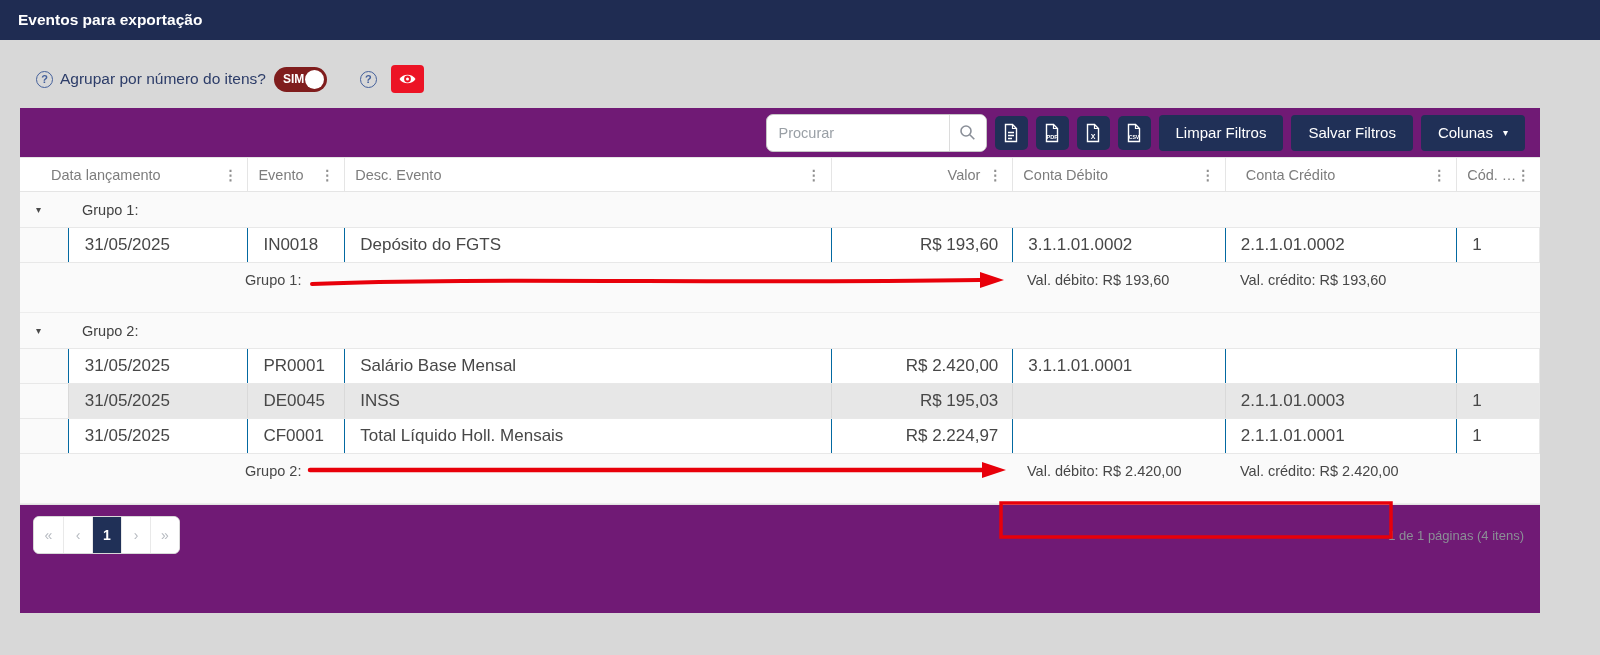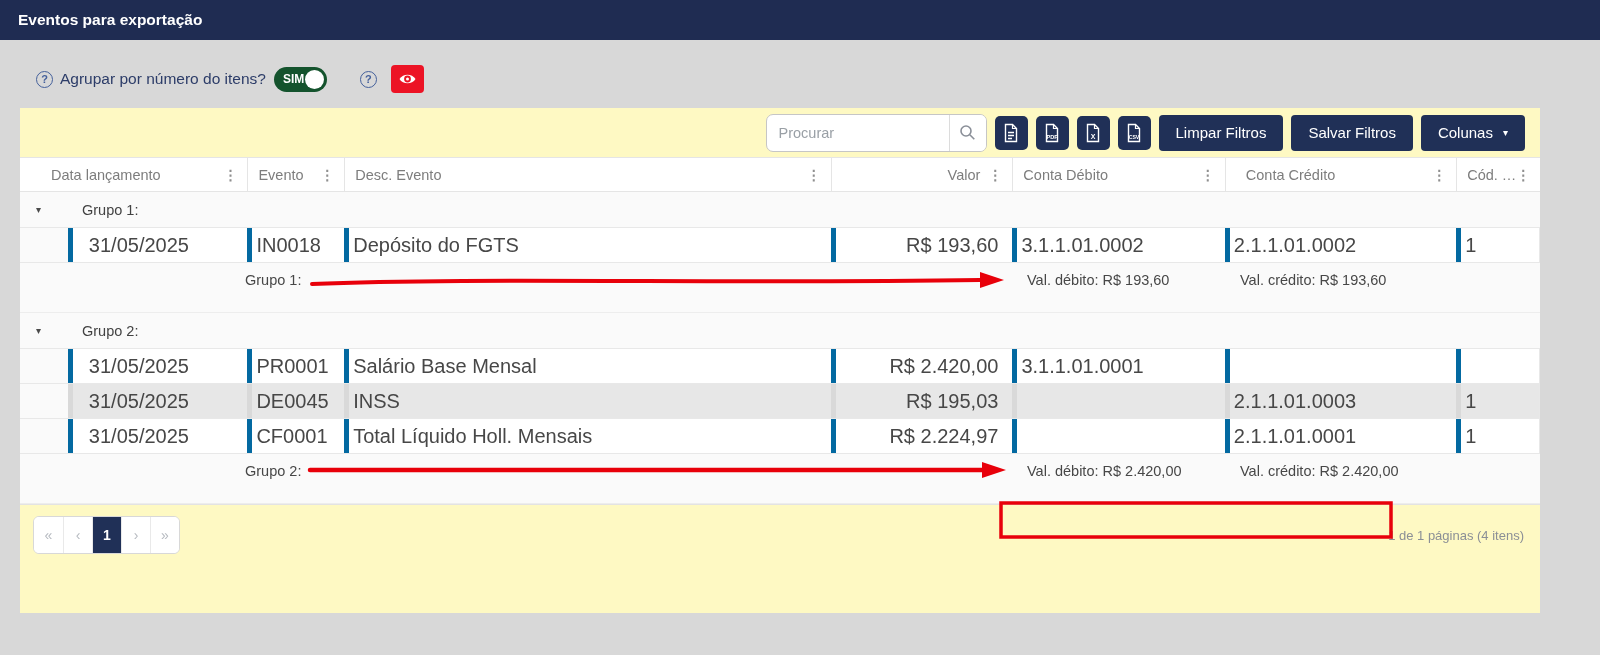--- a/index.html
+++ b/index.html
@@ -16,31 +16,31 @@
   }
 
   
   .controls { position:absolute; top:65px; left:36px; height:28px; display:flex; align-items:center; }
   .help {
     width:17px; height:17px; border:1.6px solid #44609b; border-radius:50%;
     color:#44609b; font-size:11px; font-weight:bold;
     display:flex; align-items:center; justify-content:center; flex:none;
   }
   .controls-label { color:#2c3c68; font-size:15.5px; margin:0 8px 0 7px; }
-  .toggle { width:53px; height:25px; border-radius:13px; background:#14532d; position:relative; cursor:pointer; flex:none; }
+  .toggle { width:53px; height:25px; border-radius:13px; background:#7f1d1d; position:relative; cursor:pointer; flex:none; }
   .toggle-text { position:absolute; left:9px; top:0; line-height:25px; color:#fff; font-size:12px; font-weight:bold; }
   .toggle-knob { position:absolute; right:3px; top:3px; width:19px; height:19px; border-radius:50%; background:#fff; }
   .help2 { margin-left:33px; }
   .eye-btn {
     width:33px; height:28px; border-radius:4px; background:#ec1325; border:none;
     display:flex; align-items:center; justify-content:center; margin-left:14px; cursor:pointer;
   }
 
   
-  .panel { position:absolute; left:20px; top:108px; width:1520px; height:505px; background:#fef9c3; }
+  .panel { position:absolute; left:20px; top:108px; width:1520px; height:505px; background:#701a75; }
 
   
   .toolbar { height:49px; display:flex; align-items:center; justify-content:flex-end; gap:8px; padding-right:15px; }
   .search { width:221px; height:38px; background:#fff; border:1px solid #c6c6c6; border-radius:7px; display:flex; align-items:stretch; overflow:hidden; }
   .search input { flex:1; min-width:0; border:none; outline:none; background:transparent; padding:0 12px; font-size:14.5px; color:#444; font-family:inherit; }
   .search input::placeholder { color:#9aa0a6; }
   .search-sep { width:1px; background:#dcdcdc; }
   .search-btn { width:36px; display:flex; align-items:center; justify-content:center; background:#fff; border:none; cursor:pointer; }
   .icon-btn { width:33px; height:34px; border-radius:5px; background:#203057; border:none; display:flex; align-items:center; justify-content:center; cursor:pointer; flex:none; }
   .btn {
@@ -65,22 +65,22 @@
   
   .tbody { background:#fafafa; }
   .grow { height:35px; display:flex; align-items:center; padding-left:16px; }
   .expand { width:14px; font-size:10px; color:#4a4a4a; cursor:pointer; }
   .glabel { margin-left:32px; color:#424242; font-size:14.5px; }
 
   .rows { border-top:1px solid #e8e8e8; }
   .drow { display:flex; height:35px; border-bottom:1px solid #e8e8e8; }
   .indent { width:48px; }
   .cell {
-    padding:0 4px; line-height:34px; font-size:20px; color:#474747; background:#fff;
-    border-left:5px solid #0369a1; overflow:hidden; white-space:nowrap;
+    padding:0 15px; line-height:34px; font-size:17px; color:#474747; background:#fff;
+    border-left:1px solid #0369a1; overflow:hidden; white-space:nowrap;
   }
   .cell:last-child { border-right:1px solid #e8e8e8; }
   .cell.w-datehead { width:180px; padding-left:16px; }
   .cell.valor { text-align:right; padding-right:14px; }
   .drow.alt .cell { background:#e7e7e7; border-left-color:#d9d9d9; }
 
   .gfooter { height:50px; position:relative; border-bottom:1px solid #ededed; }
   .gfooter span, .total-row span { position:absolute; top:0; line-height:35px; font-size:14.5px; color:#474747; white-space:nowrap; }
   .flabel { left:225px; }
   .fdeb { left:1007px; }

